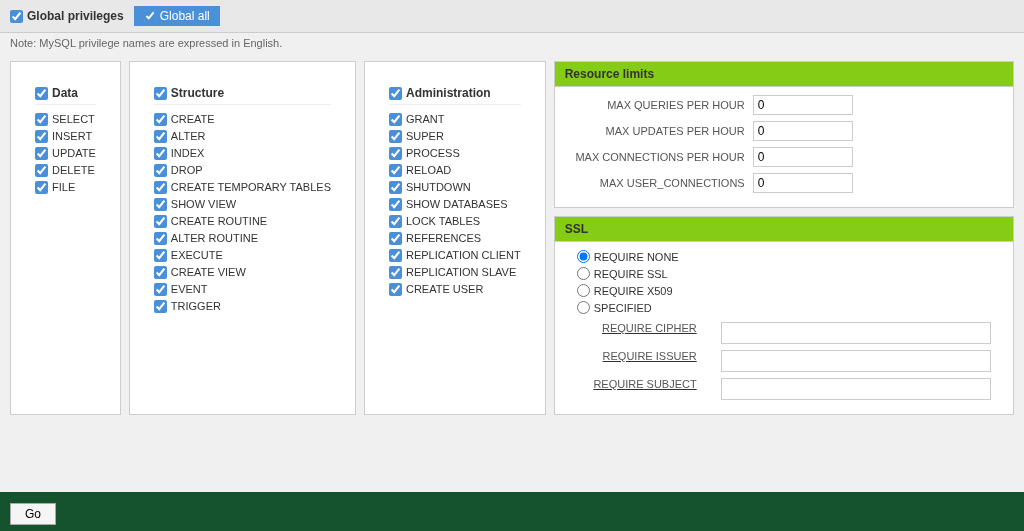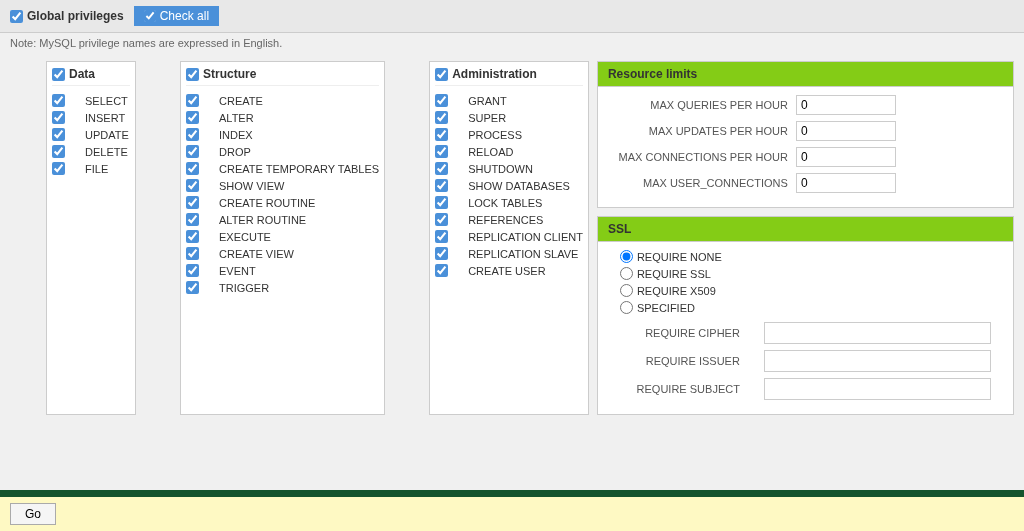--- a/index.html
+++ b/index.html
@@ -45,37 +45,36 @@
       gap: 8px;
     }
     .privilege-groups {
       display: flex;
       gap: 8px;
       flex: 0 0 auto;
     }
     .group-box {
       border: 1px solid #ccc;
       background: white;
-      padding: 5px;
+      padding: 24px;
       min-width: 90px;
-      margin-left: 36px;
     }
     .group-header {
       display: flex;
       align-items: center;
       gap: 4px;
       font-weight: bold;
       margin-bottom: 8px;
       padding-bottom: 4px;
       border-bottom: 1px solid #eee;
     }
     .checkbox-item {
       display: flex;
-      align-items: center;
-      gap: 20px;
+      align-items: flex-start;
+      gap: 4px;
       margin-bottom: 4px;
       font-size: 11px;
       white-space: nowrap;
     }
     .checkbox-item input[type="checkbox"] {
       width: 13px;
       height: 13px;
       accent-color: #4a90d9;
     }
     .right-panel {
@@ -128,41 +127,42 @@
     }
     .radio-item {
       display: flex;
       align-items: center;
       gap: 4px;
       margin-bottom: 4px;
       font-size: 11px;
     }
     .ssl-field-row {
       display: flex;
-      align-items: center;
+      align-items: flex-start;
       margin-bottom: 6px;
       gap: 24px;
+      text-decoration: underline;
     }
     .ssl-field-label {
       font-size: 11px;
       text-transform: uppercase;
       width: 120px;
       text-align: right;
       color: #555;
     }
     .ssl-field-input {
       border: 1px solid #ccc;
       padding: 2px 4px;
       flex: 1;
       font-size: 12px;
       height: 22px;
     }
     .bottom-bar {
-      background: #fef9c3;
-      border-top: 7px solid #14532d;
+      background: #14532d;
+      border-top: 5px solid #14532d;
       padding: 6px 10px;
       position: fixed;
       bottom: 0;
       left: 0;
       right: 0;
     }
     .go-btn {
       background: #f5f5f5;
       border: 1px solid #aaa;
       padding: 3px 14px;
@@ -176,21 +176,21 @@
 </head>
 <body>
 
 <div class="top-bar">
   <label>
     <input type="checkbox" checked="" style="">
     <span>Global privileges</span>
   </label>
   <button class="check-all-btn">
     <input type="checkbox" checked="" style="pointer-events: none; width: 12px; height: 12px;">
-    <span>Check all</span>
+    <span>Global all</span>
   </button>
 </div>
 
 <div class="note">
   <span>Note: MySQL privilege names are expressed in English.</span>
 </div>
 
 <div class="main-content">
   <div class="privilege-groups">
 

